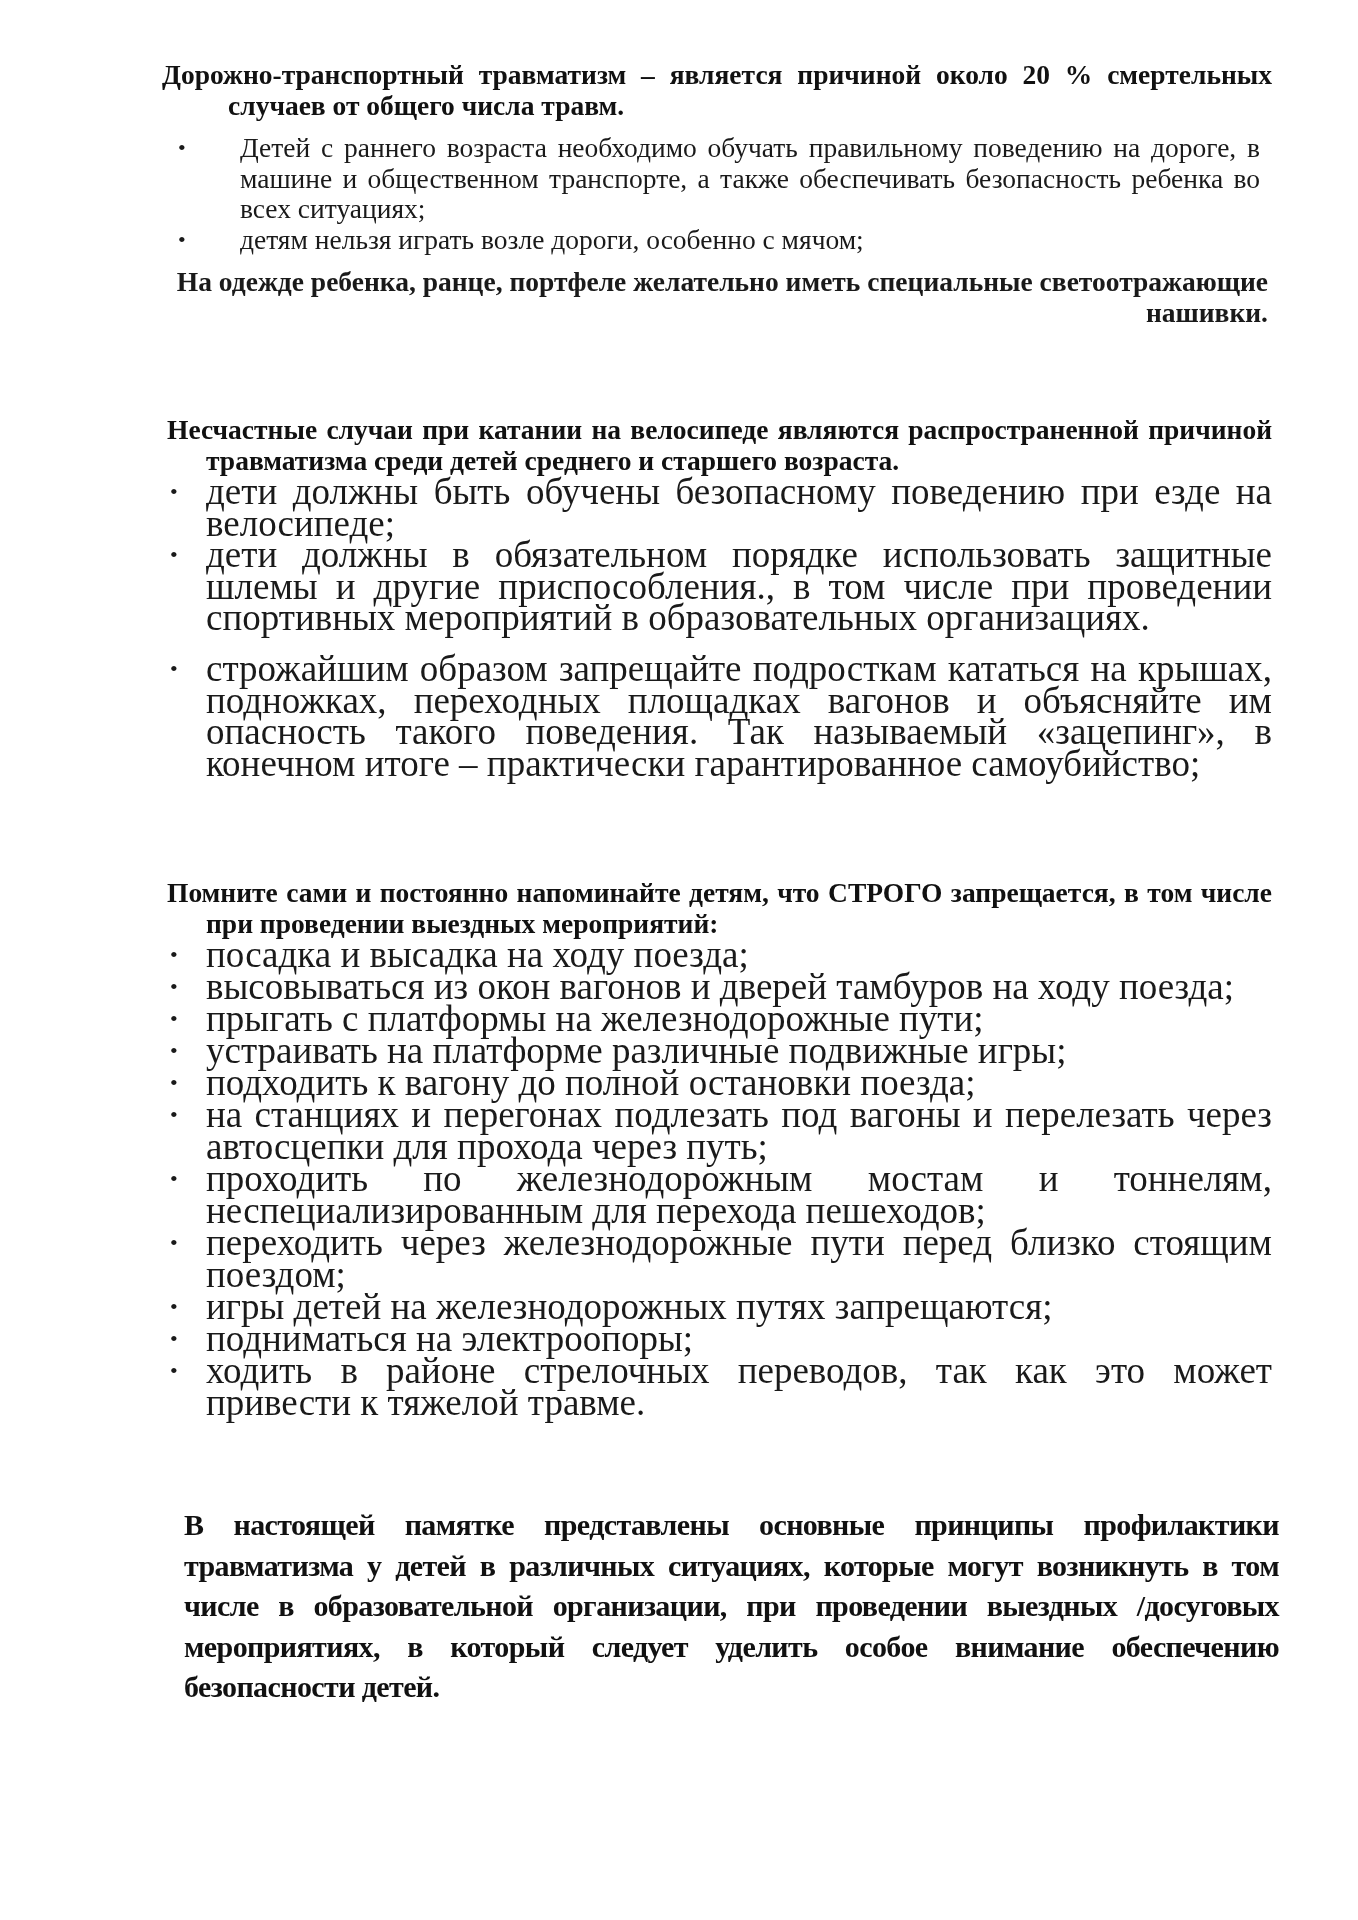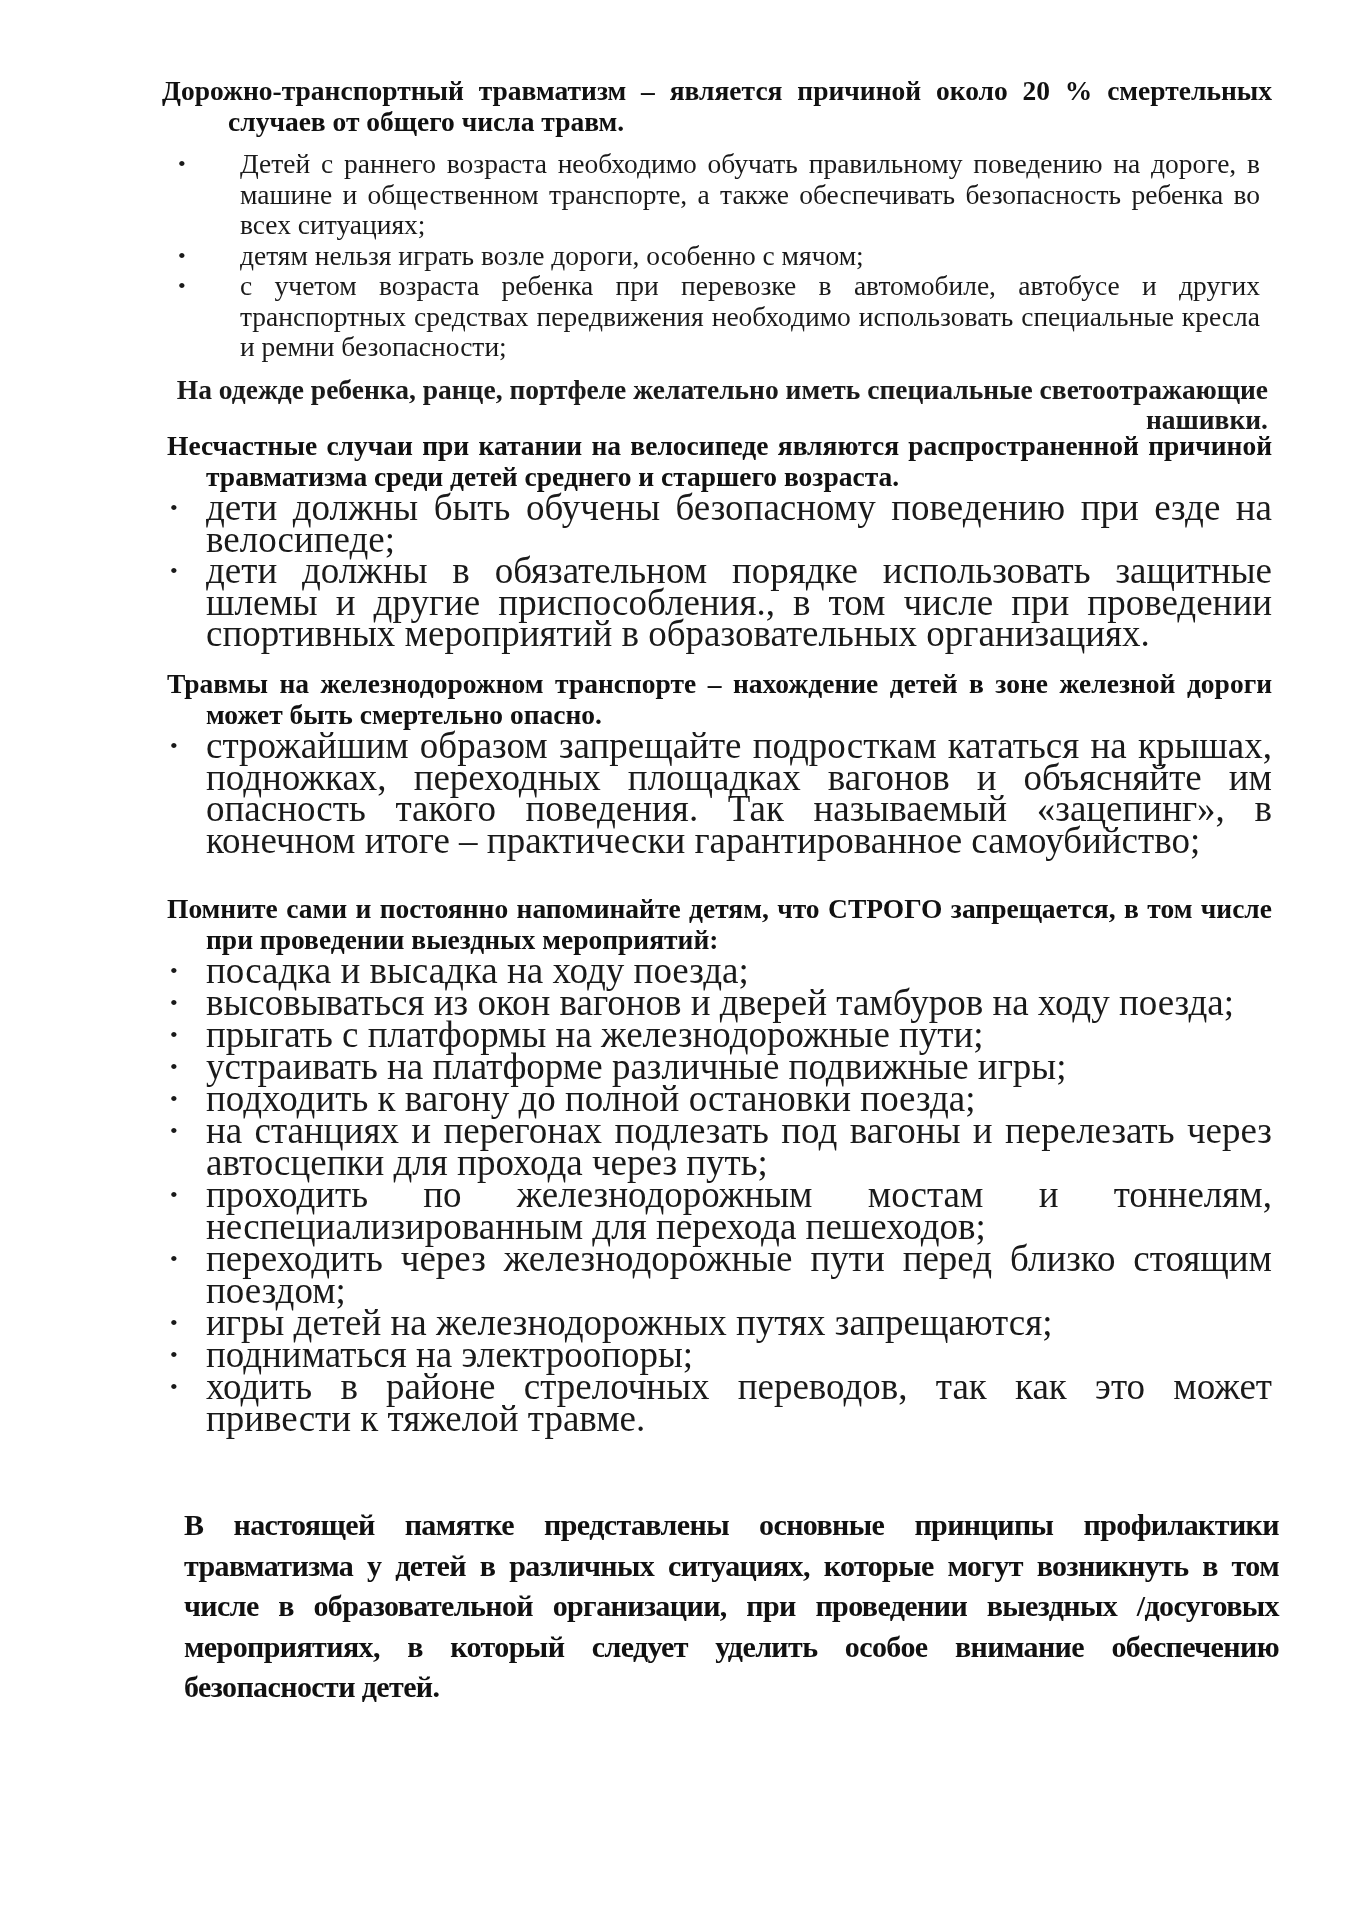--- a/index.html
+++ b/index.html
@@ -5,21 +5,21 @@
   html, body { margin: 0; padding: 0; background: #ffffff; }
   body {
     width: 1358px; height: 1920px; position: relative; overflow: hidden;
     font-family: "Liberation Serif", "DejaVu Serif", serif;
     color: #1a1a1a;
   }
   .page { position: absolute; left: 0; top: 0; width: 1358px; height: 1920px; }
 
   .blk { position: absolute; width: 1105px; }
   .p { margin: 0; font-size: 27.5px; line-height: 30.5px; text-align: justify; text-align-last: left; }
-  .b { font-weight: bold; color: #111; margin-top: 16px; }
+  .b { font-weight: bold; color: #111; }
 
   
   #s1 { left: 162px; top: 60px; width: 1110px; }
   #s1 .hanging { padding-left: 66px; text-indent: -66px; }
   #s1 ul { list-style: none; margin: 12px; padding: 0; }
   #s1 li { position: relative; padding-left: 66px; font-size: 27.5px; line-height: 30.5px; text-align: justify; text-align-last: left; }
   #s1 li::before { content: "•"; position: absolute; left: 4px; top: 0; font-size: 22px; }
   #s1 .after { font-weight: bold; font-size: 27.5px; line-height: 30.5px; margin: 4px; text-align: right; }
 
   
@@ -43,35 +43,33 @@
 </head>
 <body>
 
 <div class="page">
 
   <div class="blk" id="s1">
     <p class="p b hanging">Дорожно-транспортный травматизм – является причиной около 20 % смертельных случаев от общего числа травм.</p>
     <ul>
       <li>Детей с раннего возраста необходимо обучать правильному поведению на дороге, в машине и общественном транспорте, а также обеспечивать безопасность ребенка во всех ситуациях;</li>
       <li>детям нельзя играть возле дороги, особенно с мячом;</li>
-      <li>с учетом возраста ребенка при перевозке в автомобиле, автобусе и других транспортных средствах передвижения необходимо использовать специальные кресла и ремни безопасности;</li>
     </ul>
     <p class="after">На одежде ребенка, ранце, портфеле желательно иметь специальные светоотражающие нашивки.</p>
   </div>
 
   <div class="blk sec" id="s2">
     <p class="p b hanging">Несчастные случаи при катании на велосипеде являются распространенной причиной травматизма среди детей среднего и старшего возраста.</p>
     <ul>
       <li>дети должны быть обучены безопасному поведению при езде на велосипеде;</li>
       <li>дети должны в обязательном порядке использовать защитные шлемы и другие приспособления., в том числе при проведении спортивных мероприятий в образовательных организациях.</li>
     </ul>
   </div>
 
   <div class="blk sec" id="s3">
-    <p class="p b hanging">Травмы на железнодорожном транспорте – нахождение детей в зоне железной дороги может быть смертельно опасно.</p>
     <ul>
       <li>строжайшим образом запрещайте подросткам кататься на крышах, подножках, переходных площадках вагонов и объясняйте им опасность такого поведения. Так называемый «зацепинг», в конечном итоге – практически гарантированное самоубийство;</li>
     </ul>
   </div>
 
   <div class="blk sec" id="s4">
     <p class="p b hanging"><span>Помните сами и постоянно напоминайте детям, что </span><span class="u">СТРОГО запрещается</span><span>, в том числе при проведении выездных мероприятий:</span></p>
     <ul>
       <li>посадка и высадка на ходу поезда;</li>
       <li>высовываться из окон вагонов и дверей тамбуров на ходу поезда;</li>

